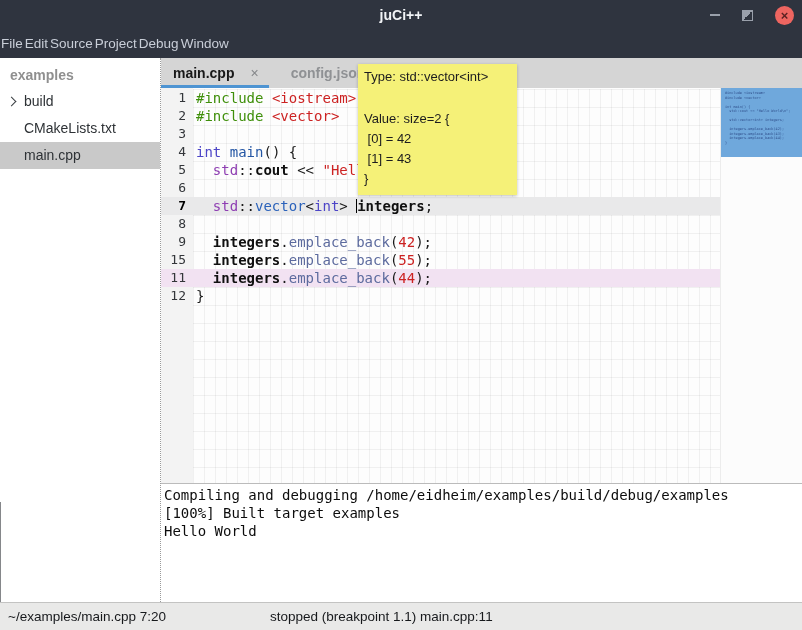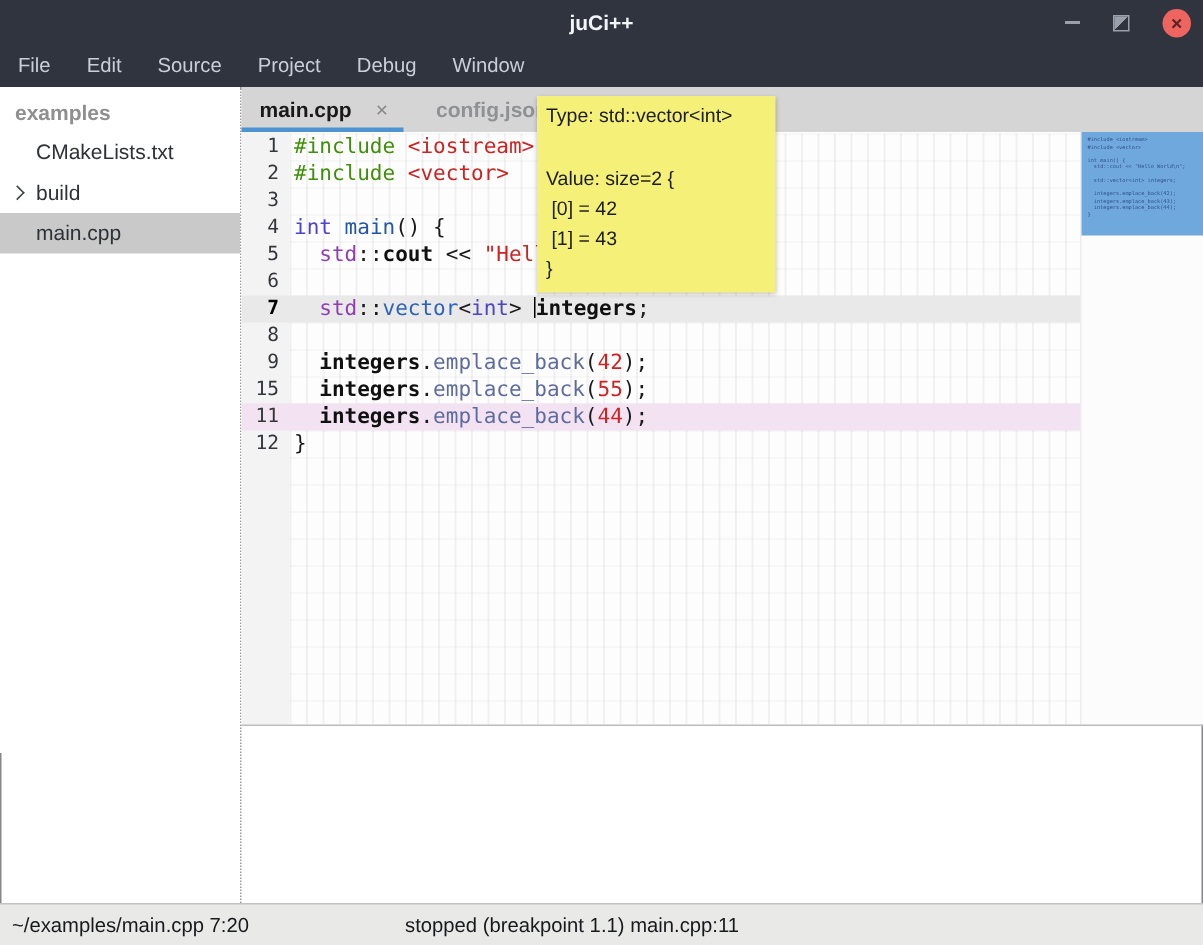--- a/index.html
+++ b/index.html
@@ -15,21 +15,21 @@
     color:var(--titlebar_text);font-size:14px;font-weight:bold;}
   .controls{position:absolute;right:8px;top:0;height:30px;display:flex;align-items:center;gap:22px;}
   .btn-min{width:10px;height:2px;background:#9aa0ab;display:inline-block;cursor:pointer;}
   .btn-restore{width:9px;height:9px;border:1px solid #9aa0ab;display:inline-block;cursor:pointer;
     background:linear-gradient(135deg,#9aa0ab 50%,transparent 50%);}
   .btn-close{width:19px;height:19px;border-radius:50%;background:var(--close_button);color:#5c2222;
     display:inline-flex;align-items:center;justify-content:center;font-size:13px;font-weight:bold;cursor:pointer;}
   
   .menubar{position:absolute;left:0;top:30px;width:802px;height:28px;background:var(--titlebar_bg);
     display:flex;align-items:center;}
-  .menu-item{color:var(--menu_text);font-size:13.5px;padding:0 12px;line-height:28px;cursor:pointer;}
+  .menu-item{color:var(--menu_text);font-size:13.5px;padding:0 1px;line-height:28px;cursor:pointer;}
   
   .sidebar{position:absolute;left:0;top:58px;width:160px;height:444px;background:#fff;}
   .side-header{padding:9px 10px 5px 10px;color:#8f8f8f;font-size:14px;font-weight:bold;}
   .tree-item{position:relative;height:27px;line-height:27px;padding-left:24px;font-size:14px;color:#2e3236;cursor:pointer;}
   .tree-item.selected{background:var(--sidebar_selected_bg);}
   .chev{position:absolute;left:8px;top:10px;width:6px;height:6px;
     border-top:1.6px solid #3a3e42;border-right:1.6px solid #3a3e42;transform:rotate(45deg);}
   .vdivider{position:absolute;left:160px;top:58px;height:544px;width:0;border-left:1px dotted #9a9a9a;cursor:col-resize;}
   
   .tabbar{position:absolute;left:161px;top:58px;width:641px;height:30px;background:var(--tab_bar_bg);display:flex;}
@@ -109,22 +109,22 @@
       <span class="menu-item">Edit</span>
       <span class="menu-item">Source</span>
       <span class="menu-item">Project</span>
       <span class="menu-item">Debug</span>
       <span class="menu-item">Window</span>
     </div>
 
   <div class="sidebar">
     <div class="side-header">examples</div>
     <div id="tree">
+        <div class="tree-item"><span class="chev"></span><span>build</span></div>
         <div class="tree-item"><span>CMakeLists.txt</span></div>
-        <div class="tree-item"><span class="chev"></span><span>build</span></div>
         <div class="tree-item selected"><span>main.cpp</span></div>
       </div>
   </div>
 
   <div class="vdivider"></div>
 
   <div class="tabbar" id="tabbar">
       <div class="tab active">
         <span class="label">main.cpp</span>
         <span class="close">×</span>
@@ -202,20 +202,25 @@
             <div>  integers.emplace_back(43);</div>
             <div>  integers.emplace_back(44);</div>
             <div>}</div>
           </div>
       </div>
     </div>
   </div>
 
   <div class="hdivider"></div>
 
+  <div class="console" id="console">
+      <div>Compiling and debugging /home/eidheim/examples/build/debug/examples</div>
+      <div>[100%] Built target examples</div>
+      <div>Hello World</div>
+    </div>
 
   <div class="statusbar">
     <span class="loc">~/examples/main.cpp 7:20</span>
     <span class="dbg">stopped (breakpoint 1.1) main.cpp:11</span>
   </div>
 
   <div class="tooltip">
     <div class="type-line">Type: std::vector&lt;int&gt;</div>
     <div id="tooltip-values">
         <div class="val-line">Value: size=2 {</div>

